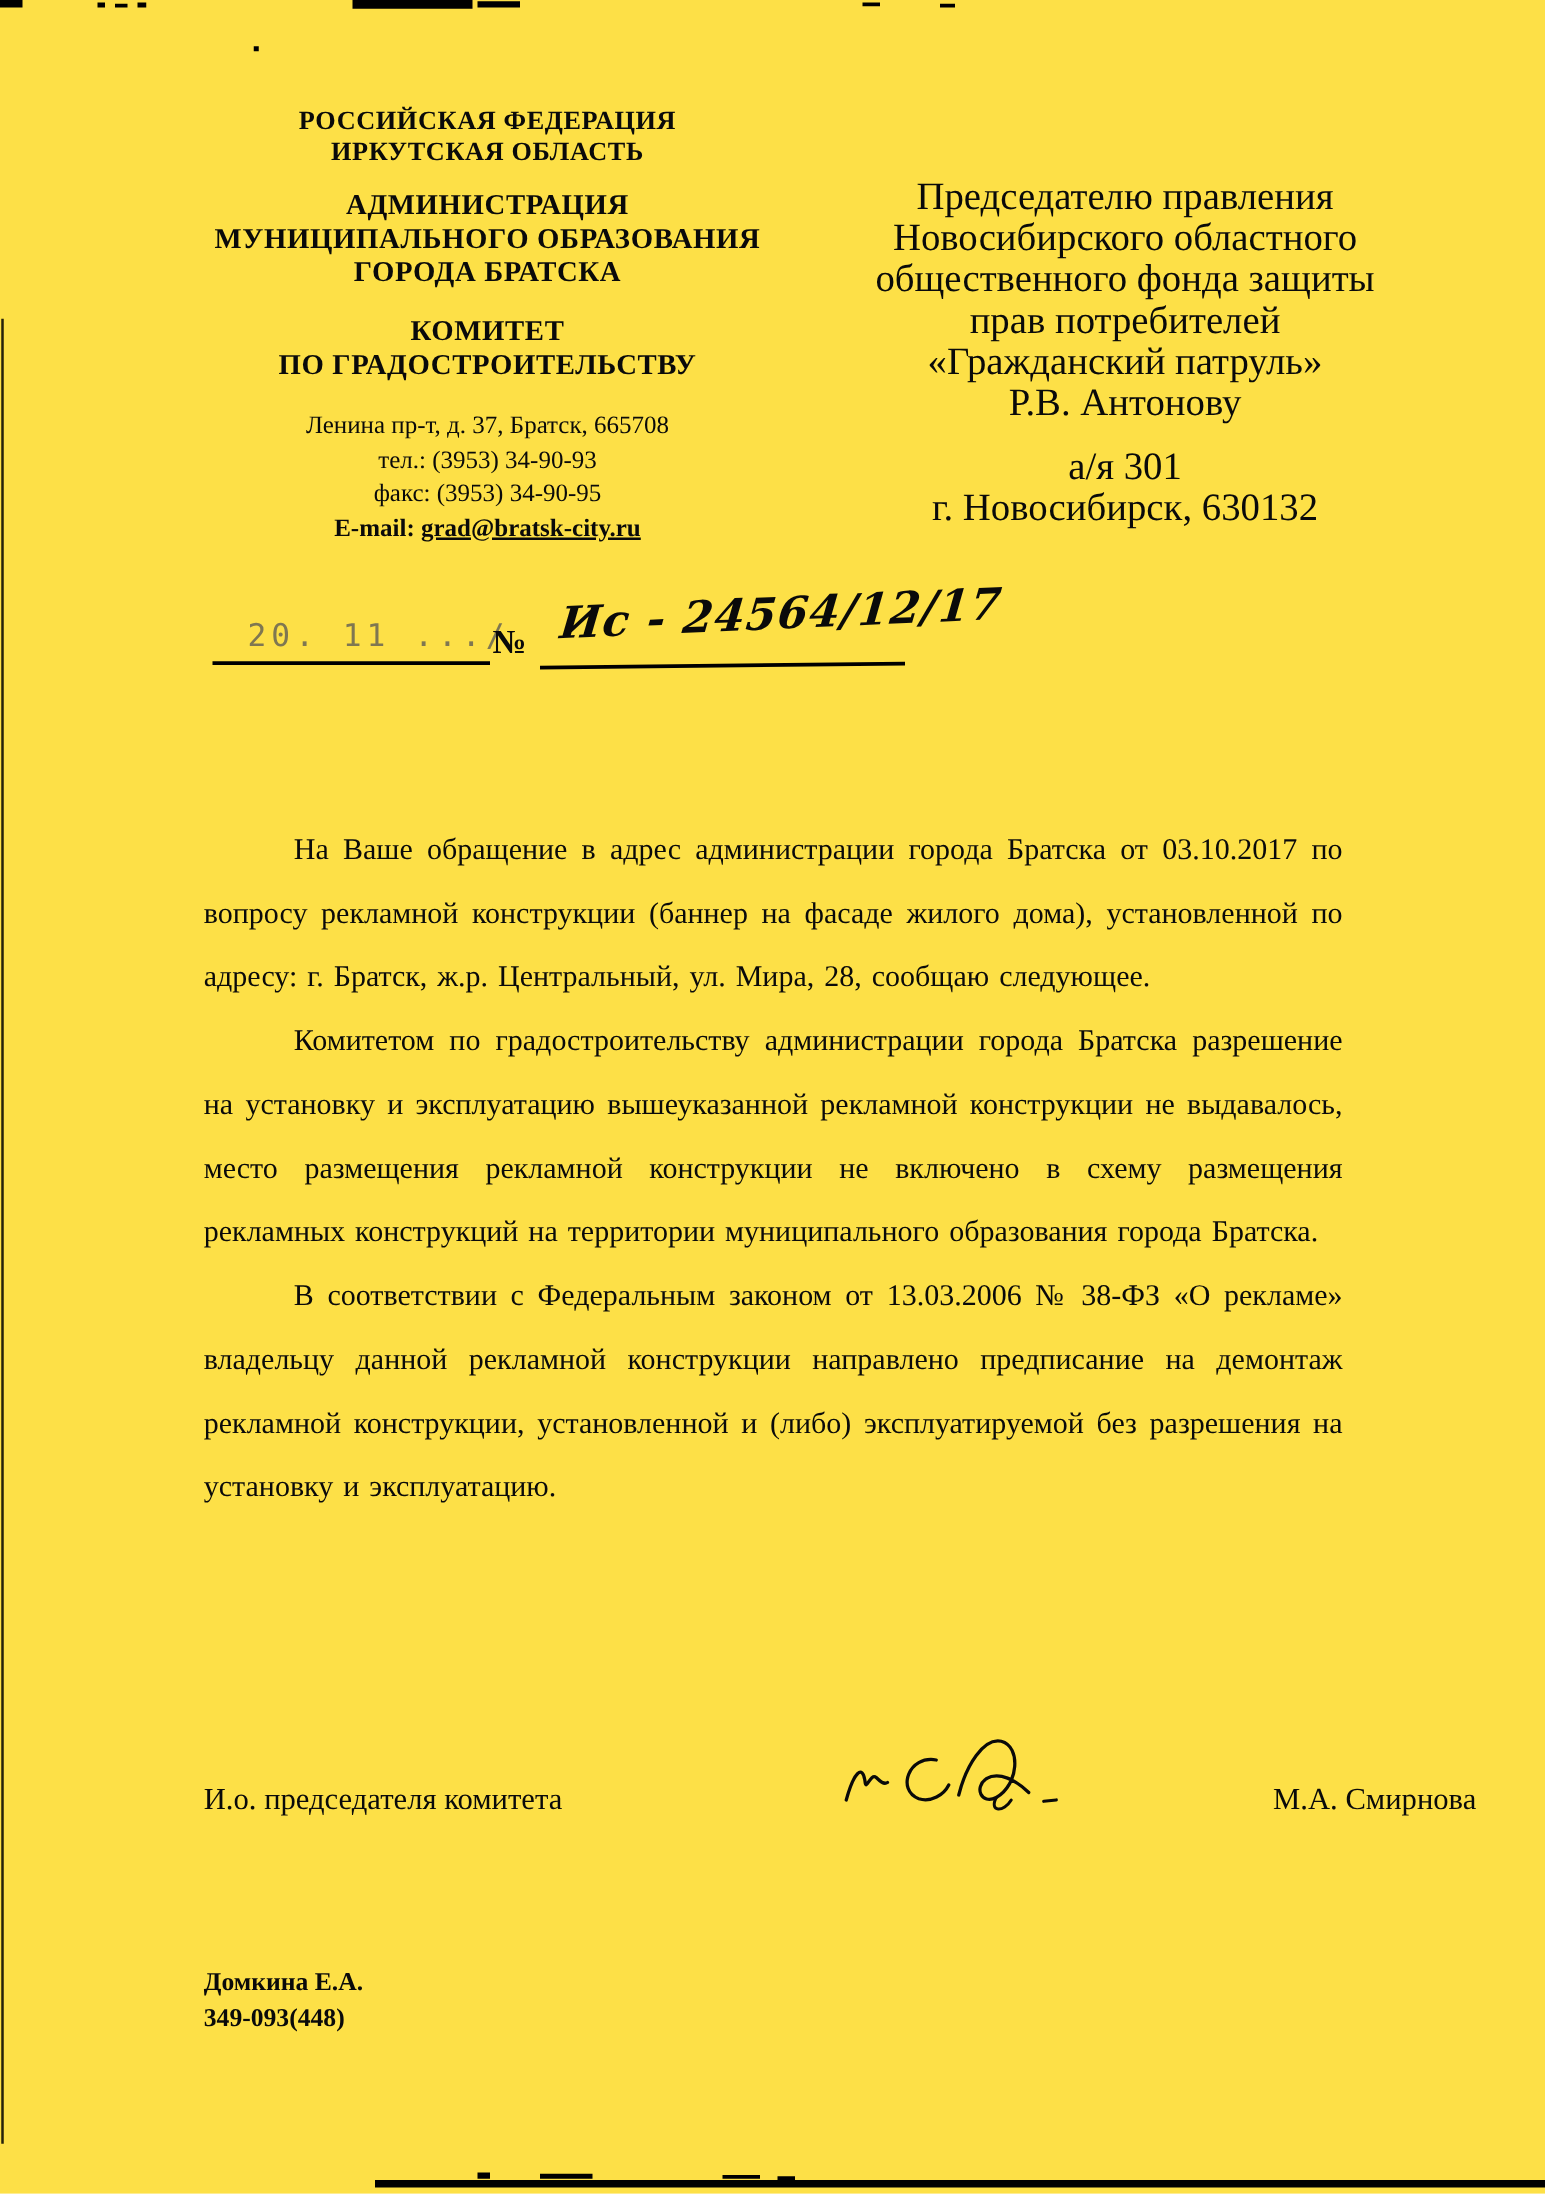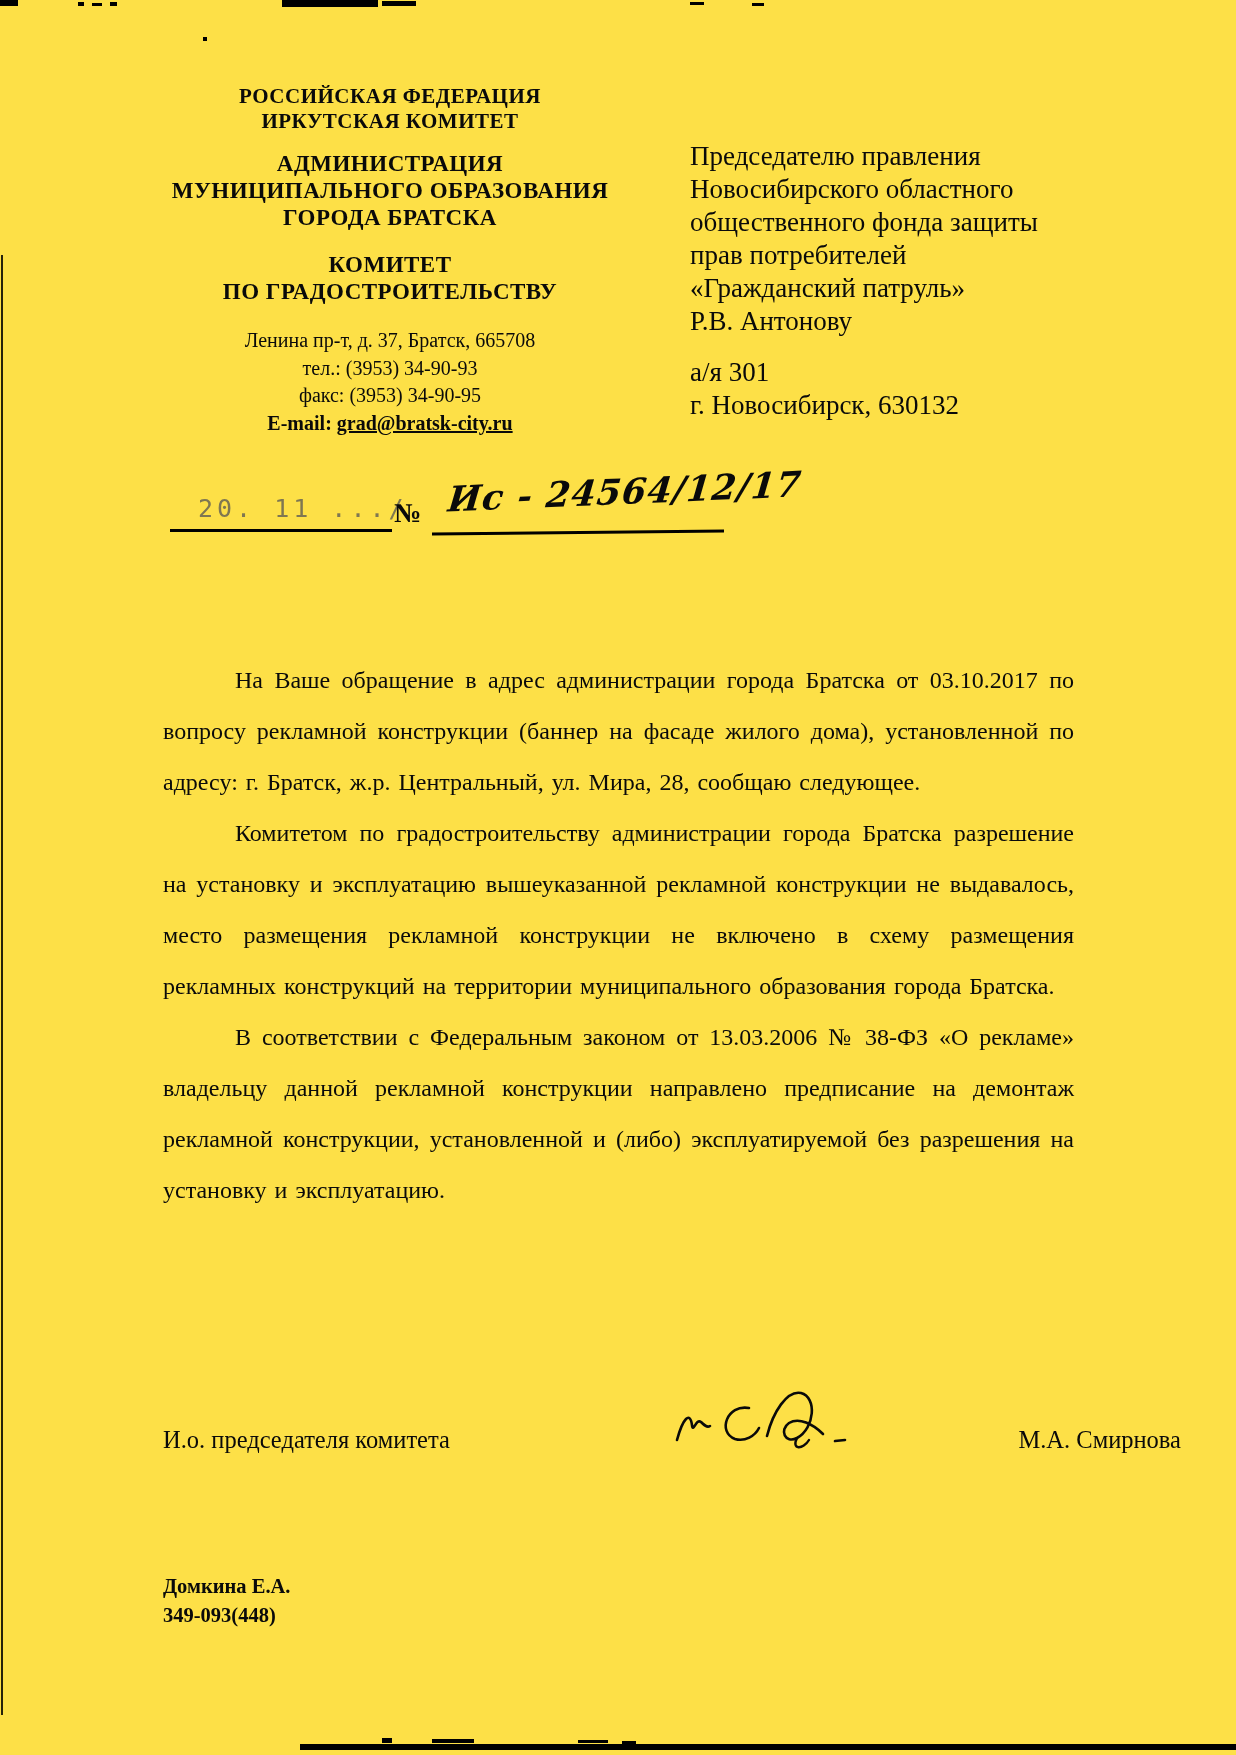--- a/index.html
+++ b/index.html
@@ -40,21 +40,21 @@
     position:absolute;left:448px;top:472px;width:300px;
     font-family:"DejaVu Serif", serif;
     font-style:italic;font-weight:bold;
     font-size:35px;letter-spacing:1px;
     transform:rotate(-2.5deg) skewX(-8deg);
     white-space:nowrap;
   }
   
   #recipient{
     position:absolute;left:690px;top:140px;width:420px;
-    font-size:27px;line-height:33px;
+    font-size:31px;line-height:33px;text-align:center;
   }
   #recipient .addr2{margin-top:18px;}
   
   #body-text{
     position:absolute;left:163px;top:655px;width:911px;
     font-size:24px;line-height:51px;
     text-align:justify;
   }
   #body-text p{margin:0;text-indent:72px;word-spacing:2px;}
   
@@ -89,21 +89,21 @@
   <div class="artifact" style="left:1px;top:255px;width:2px;height:1460px;opacity:.85;"></div>
 
   <div class="artifact" style="left:300px;top:1744px;width:936px;height:6px;"></div>
   <div class="artifact" style="left:382px;top:1738px;width:10px;height:5px;"></div>
   <div class="artifact" style="left:432px;top:1739px;width:42px;height:4px;"></div>
   <div class="artifact" style="left:578px;top:1740px;width:30px;height:3px;"></div>
   <div class="artifact" style="left:622px;top:1741px;width:14px;height:3px;"></div>
 
   <div id="letterhead">
     <div class="lh-top">РОССИЙСКАЯ ФЕДЕРАЦИЯ</div>
-    <div class="lh-top">ИРКУТСКАЯ КОМИТЕТ</div>
+    <div class="lh-top">ИРКУТСКАЯ ОБЛАСТЬ</div>
     <div class="lh-gap16"></div>
     <div class="lh-org">АДМИНИСТРАЦИЯ</div>
     <div class="lh-org">МУНИЦИПАЛЬНОГО ОБРАЗОВАНИЯ</div>
     <div class="lh-org">ГОРОДА БРАТСКА</div>
     <div class="lh-gap20"></div>
     <div class="lh-org">КОМИТЕТ</div>
     <div class="lh-org">ПО ГРАДОСТРОИТЕЛЬСТВУ</div>
     <div class="lh-gap22"></div>
     <div class="lh-addr">Ленина пр-т, д. 37, Братск, 665708</div>
     <div class="lh-addr">тел.: (3953) 34-90-93</div>

